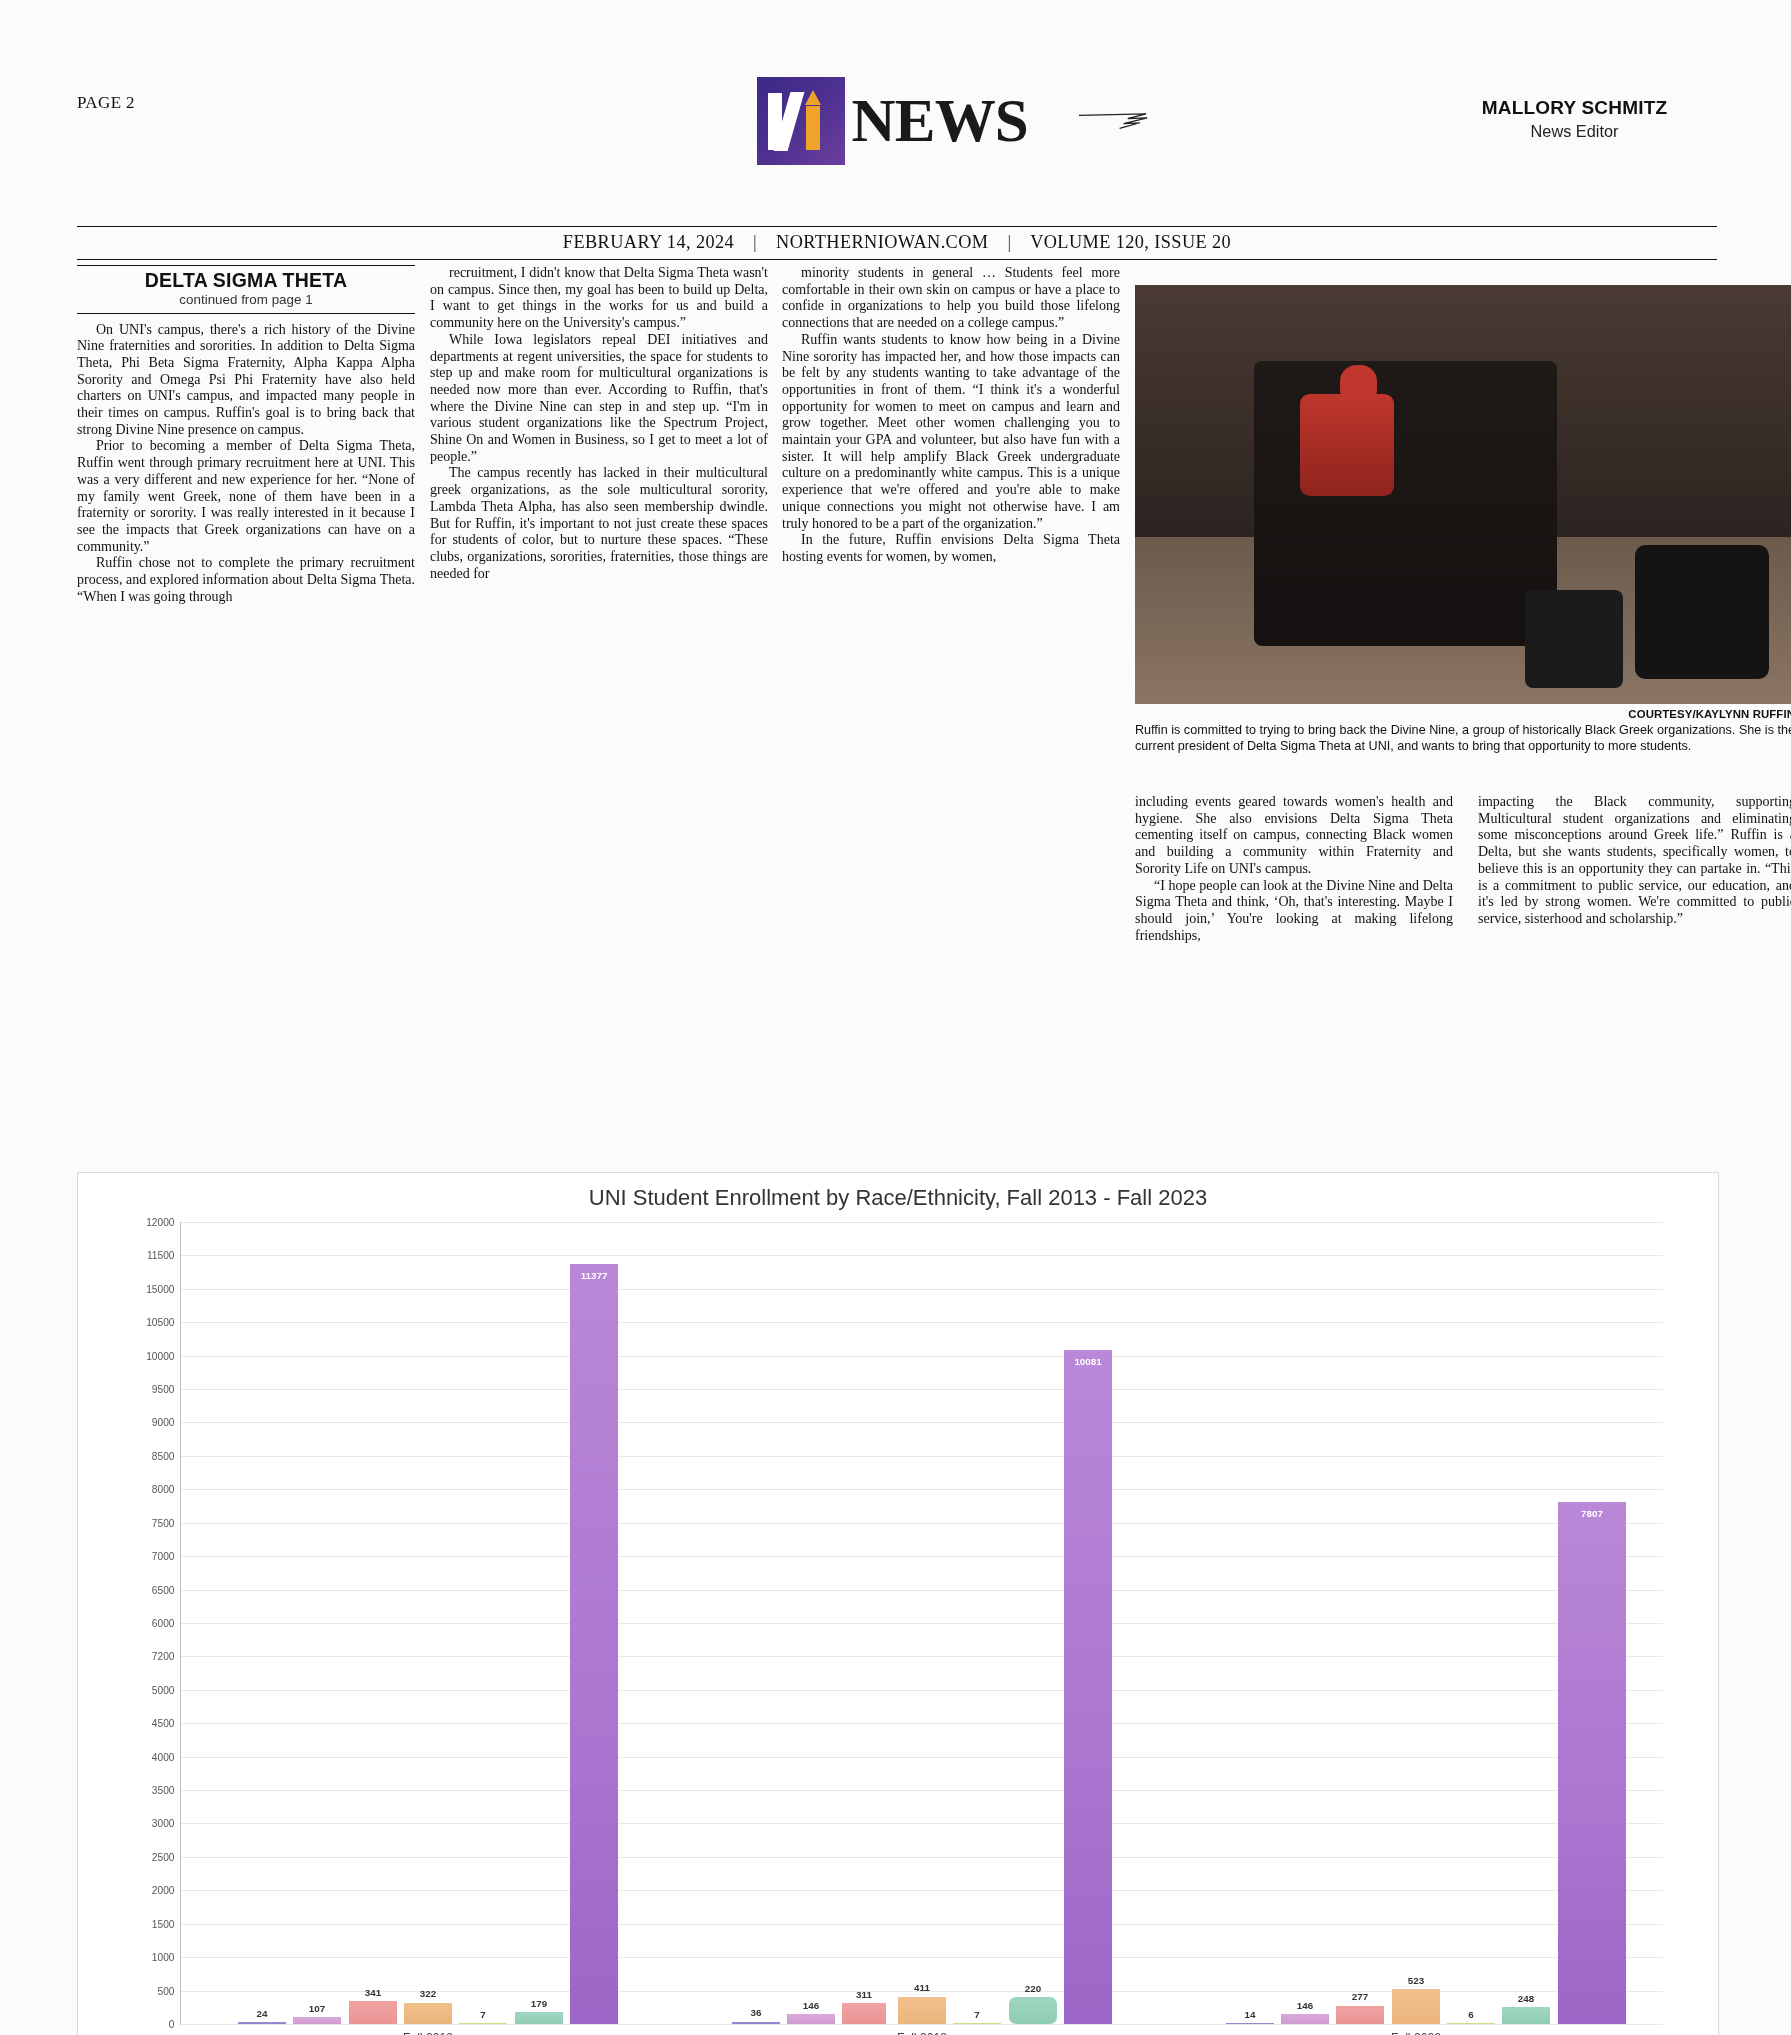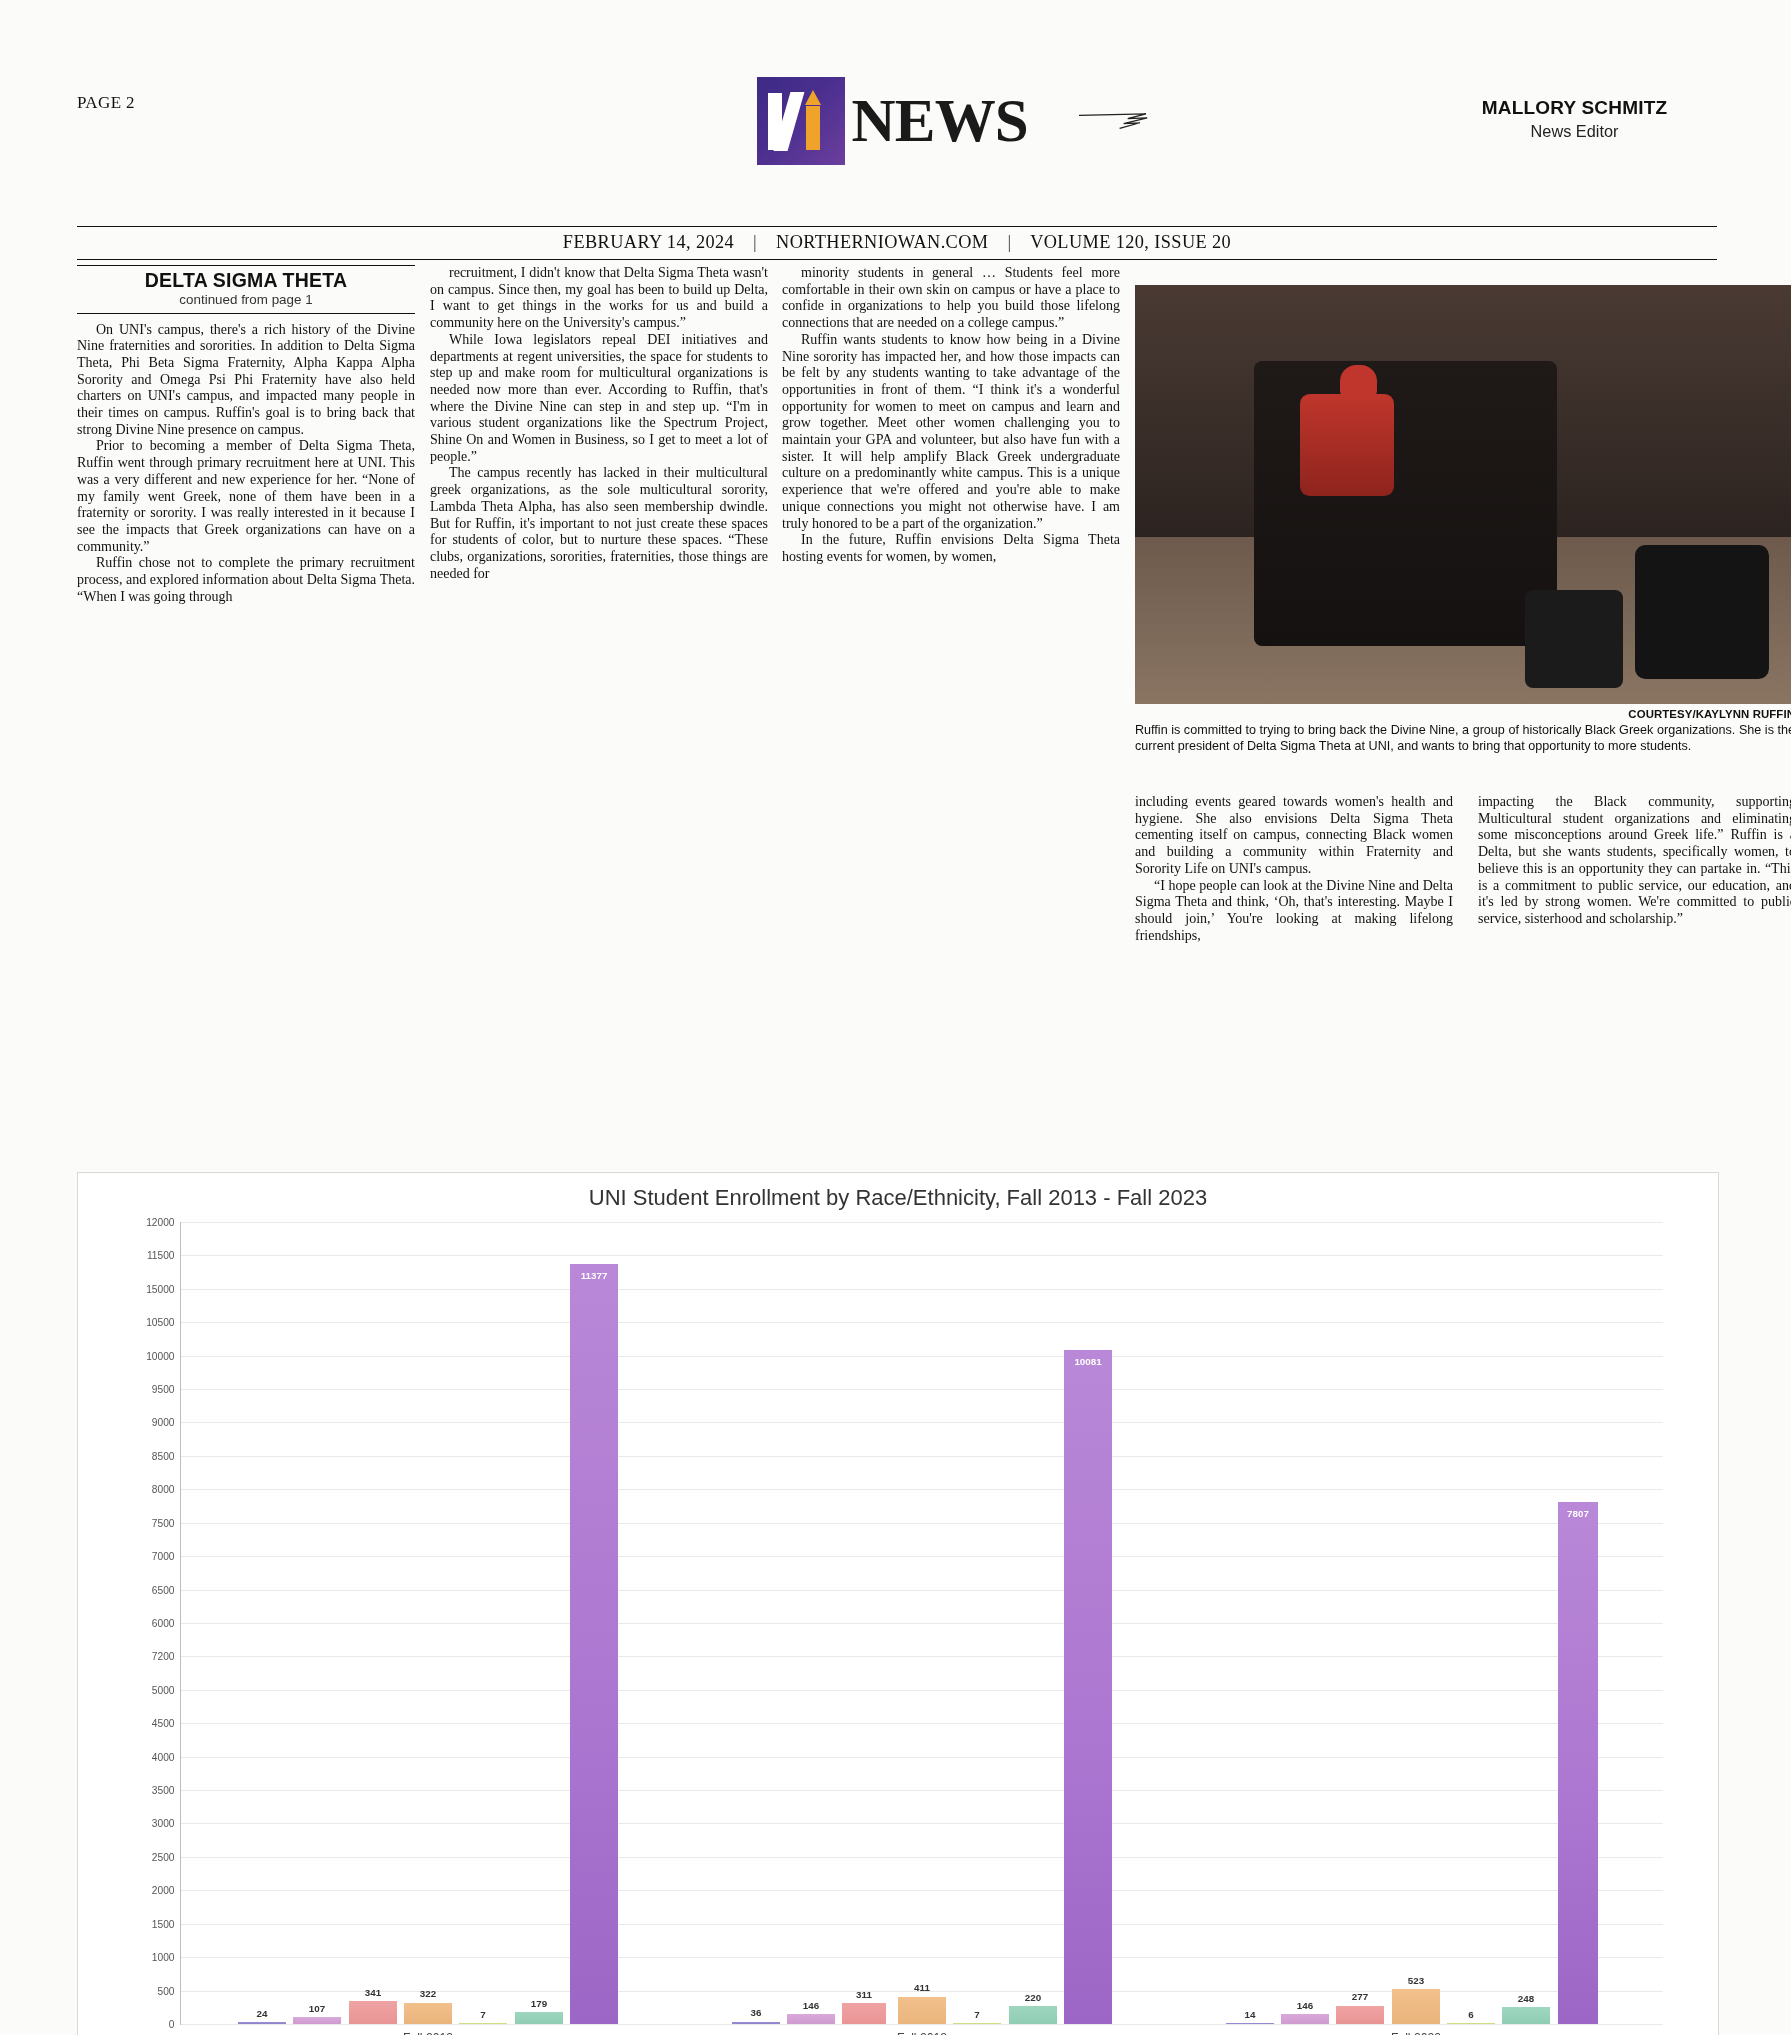--- a/index.html
+++ b/index.html
@@ -557,21 +557,21 @@
         </div>
         <div class="bar c2" style="left: 661px; width: 31px; height: 21px; padding-left: 13px;">
           <div class="bar-label">311</div>
         </div>
         <div class="bar c3" style="left: 717px; width: 48px; height: 27.5px;">
           <div class="bar-label">411</div>
         </div>
         <div class="bar c4" style="left: 772px; width: 48px; height: 0.8px;">
           <div class="bar-label">7</div>
         </div>
-        <div class="bar c5" style="left: 828px; width: 48px; height: 18px;">
+        <div class="bar c5" style="left: 828px; width: 48px; height: 27px; border-radius: 7px;">
           <div class="bar-label">220</div>
         </div>
         <div class="bar c6" style="left: 883px; width: 48px; height: 674px;">
           <div class="bar-label inside">10081</div>
         </div>
         <div class="xgrouplabel" style="left: 741px;">Fall 2018</div>
         <div class="bar c0" style="left: 1045px; width: 48px; height: 0.9px;">
           <div class="bar-label">14</div>
         </div>
         <div class="bar c1" style="left: 1100px; width: 48px; height: 9.8px;">
@@ -582,21 +582,21 @@
         </div>
         <div class="bar c3" style="left: 1211px; width: 48px; height: 35px;">
           <div class="bar-label">523</div>
         </div>
         <div class="bar c4" style="left: 1266px; width: 48px; height: 0.8px;">
           <div class="bar-label">6</div>
         </div>
         <div class="bar c5" style="left: 1321px; width: 48px; height: 16.6px;">
           <div class="bar-label">248</div>
         </div>
-        <div class="bar c6" style="left: 1377px; width: 40px; height: 522px;">
+        <div class="bar c6" style="left: 1377px; width: 68px; height: 522px;">
           <div class="bar-label inside">7807</div>
         </div>
         <div class="xgrouplabel" style="left: 1235px;">Fall 2023</div>
       </div>
 
   </div>
 
 </div>
 
 

